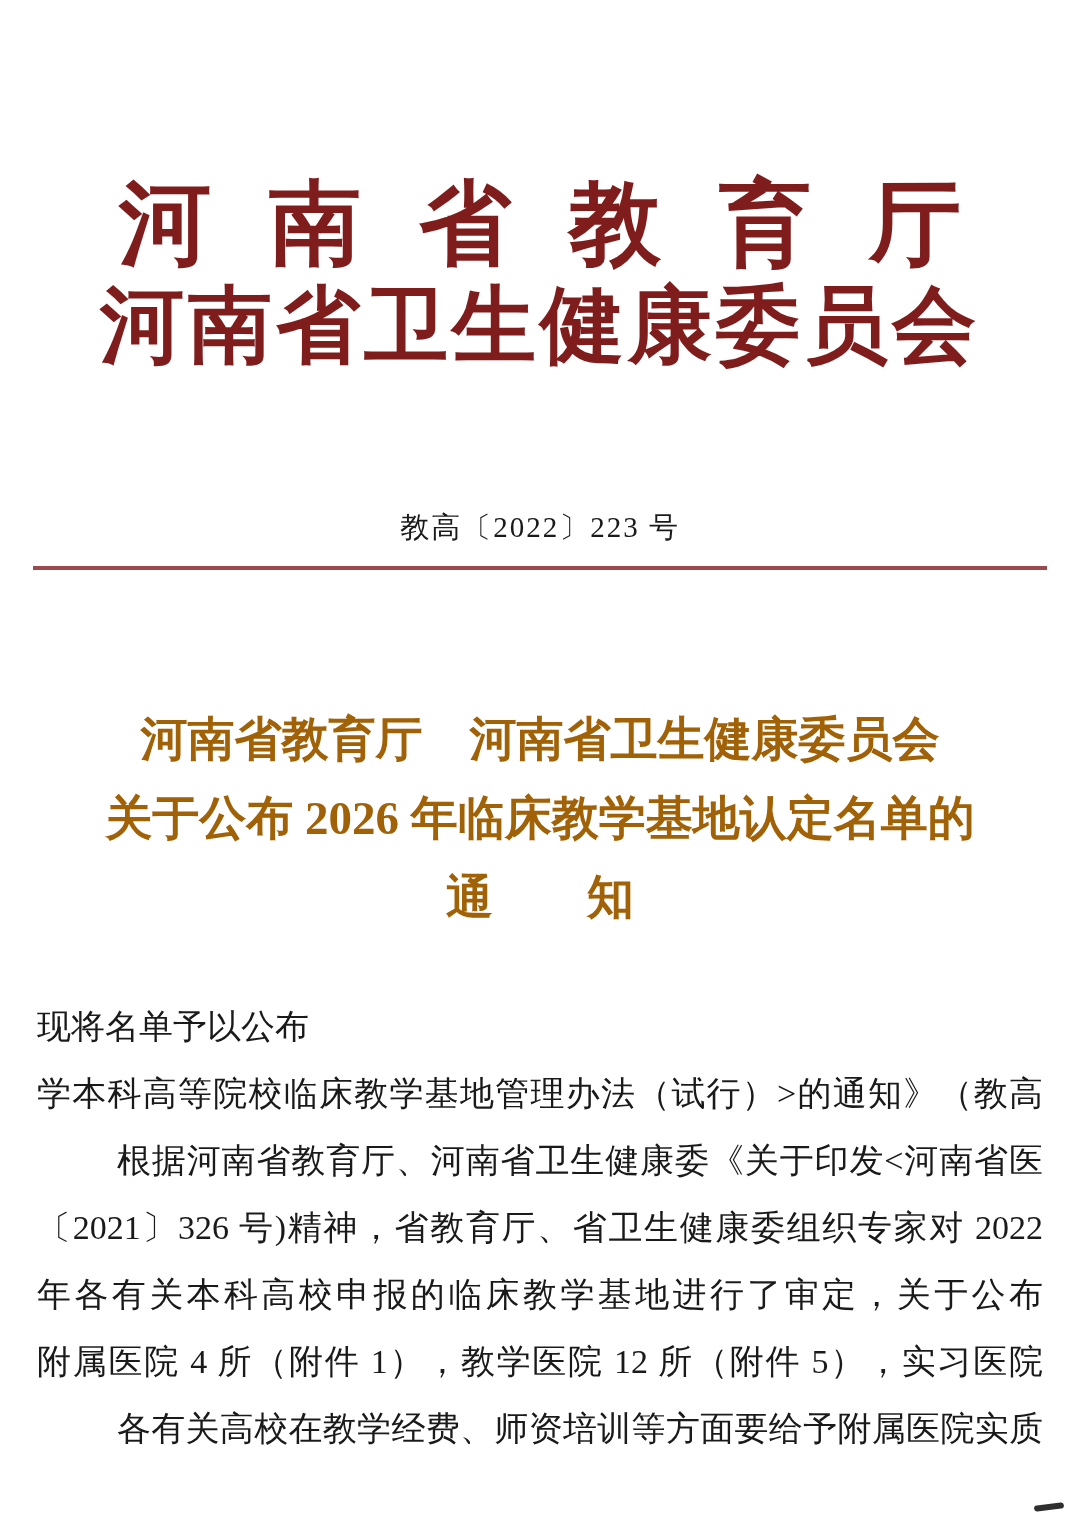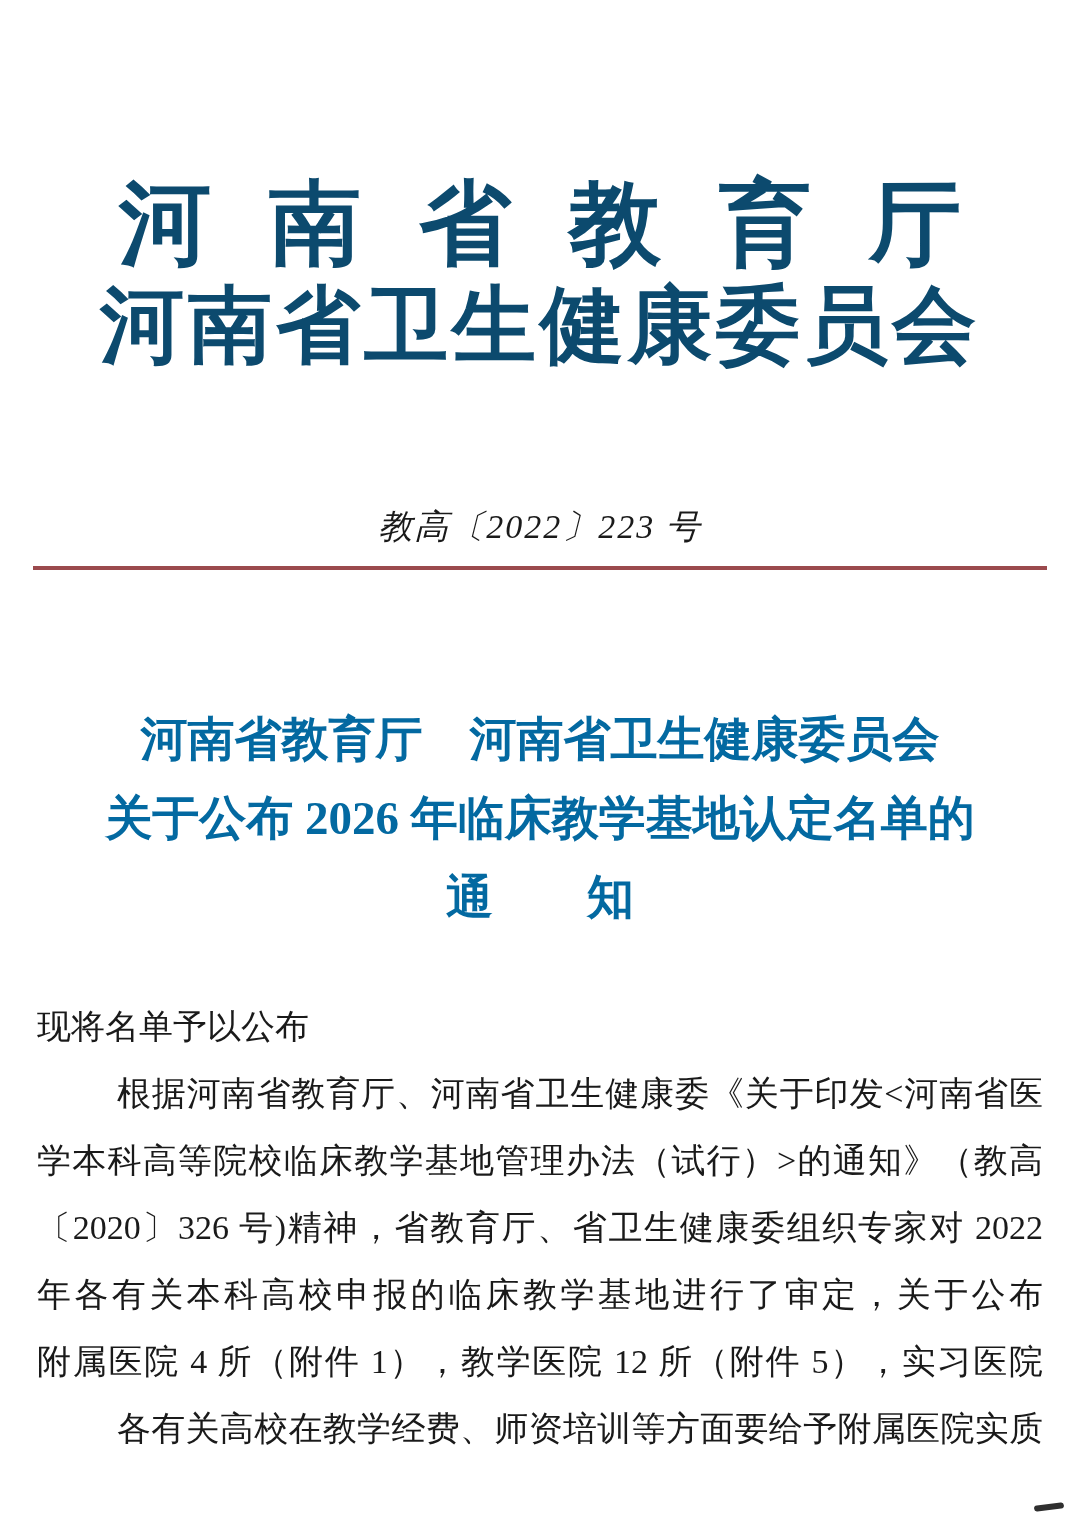--- a/index.html
+++ b/index.html
@@ -8,60 +8,59 @@
     width: 1080px;
     height: 1526px;
     margin: 0 auto;
     background: #ffffff;
     overflow: hidden;
     font-family: "Liberation Serif", "DejaVu Serif", serif;
     color: #1a1a1a;
   }
 
   
-  .letterhead { padding-top: 172px; text-align: center; color: #0c4a6e; font-weight: bold; }
+  .letterhead { padding-top: 172px; text-align: center; color: #7f1d1d; font-weight: bold; }
   .org1 {
     font-size: 92px;
     line-height: 104px;
     letter-spacing: 58px;
     padding-left: 58px; 
     white-space: nowrap;
   }
   .org2 {
     font-size: 84px;
     line-height: 100px;
     letter-spacing: 4px;
     white-space: nowrap;
   }
 
   
   .doc-number {
     margin-top: 128px;
     text-align: center;
-    font-size: 34px;
+    font-size: 29px;
     line-height: 46px;
     letter-spacing: 2px;
-    font-style: italic;
   }
 
   
   .red-rule {
     height: 4px;
     margin: 16px 33px 0 33px;
     background: #9b4a4d;
   }
 
   
   .title {
     margin-top: 130px;
     text-align: center;
     font-weight: bold;
     font-size: 47px;
     line-height: 79px;
-    color: #0369a1;
+    color: #a16207;
   }
 
   
   .body { margin-top: 56px; padding: 0 37px; font-size: 34px; }
   .bline { line-height: 67px; white-space: nowrap; }
   .bline.justify {
     white-space: normal;
     text-align: justify;
     text-align-last: justify;
   }
@@ -94,23 +93,23 @@
   <div class="red-rule"></div>
 
   <div class="title">
     <div>河南省教育厅　河南省卫生健康委员会</div>
     <div>关于公布 2026 年临床教学基地认定名单的</div>
     <div>通　　知</div>
   </div>
 
   <div class="body">
     <div class="bline">现将名单予以公布</div>
+    <div class="bline justify">学本科高等院校临床教学基地管理办法（试行）&gt;的通知》（教高</div>
     <div class="bline justify indent">根据河南省教育厅、河南省卫生健康委《关于印发&lt;河南省医</div>
-    <div class="bline justify">学本科高等院校临床教学基地管理办法（试行）&gt;的通知》（教高</div>
-    <div class="bline justify">〔2020〕326 号)精神，省教育厅、省卫生健康委组织专家对 2022</div>
+    <div class="bline justify">〔2021〕326 号)精神，省教育厅、省卫生健康委组织专家对 2022</div>
     <div class="bline justify">年各有关本科高校申报的临床教学基地进行了审定，关于公布</div>
     <div class="bline justify">附属医院 4 所（附件 1），教学医院 12 所（附件 5），实习医院</div>
     <div class="bline justify indent">各有关高校在教学经费、师资培训等方面要给予附属医院实质</div>
   </div>
 
   <div class="ink-mark"></div>
 
 </div>
 
 </body></html>

